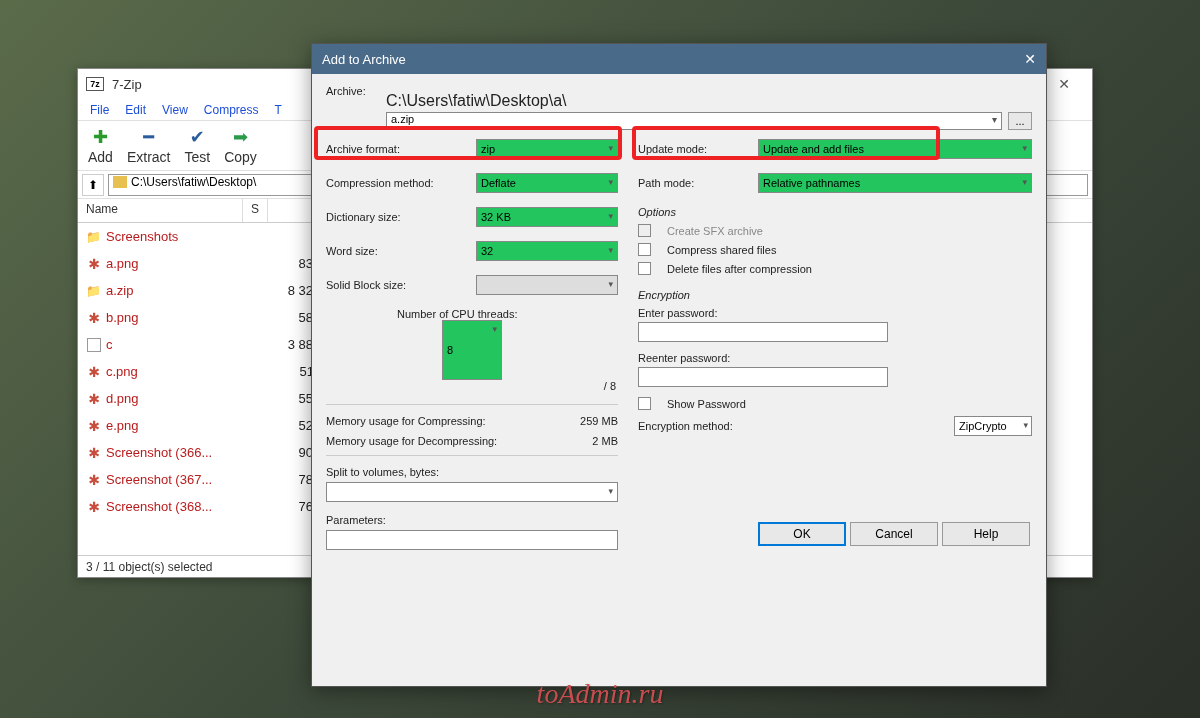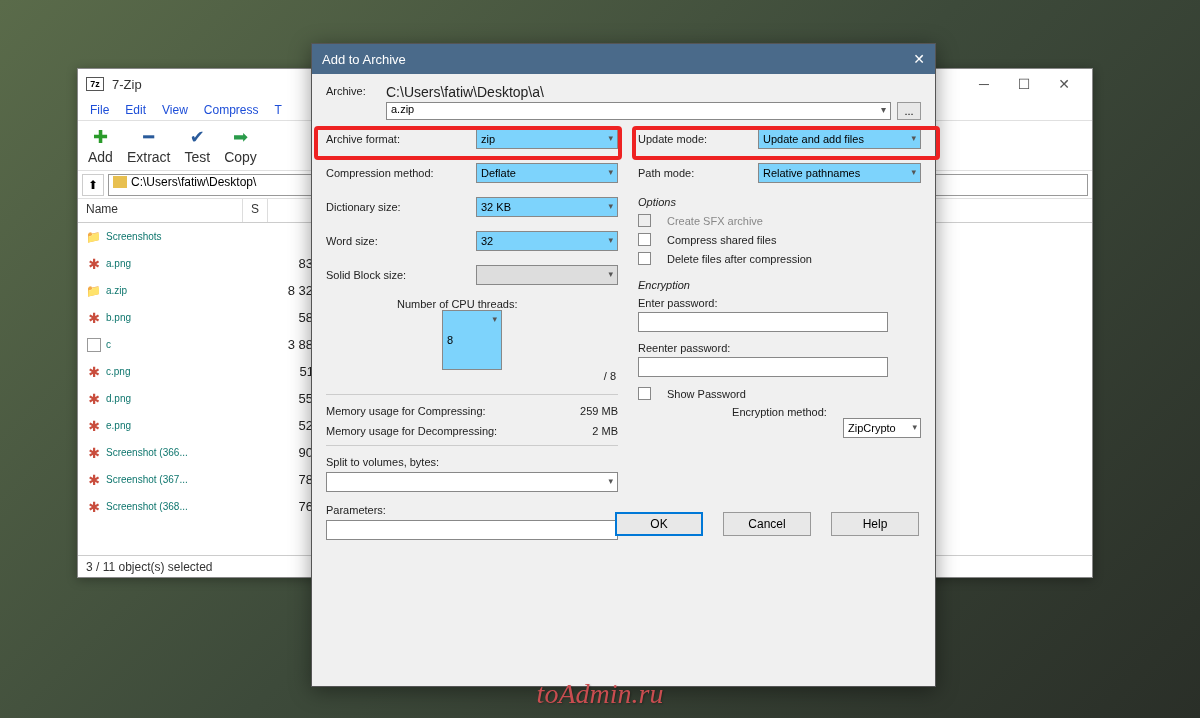--- a/index.html
+++ b/index.html
@@ -20,46 +20,46 @@
 .mw-tool-label { font-size: 14px; color: #333; }
 .mw-path { height: 28px; display: flex; align-items: center; padding: 0 4px; gap: 4px; border-bottom: 1px solid #e0e0e0; }
 .mw-path-btn { width: 22px; height: 22px; border: 1px solid #ccc; display: flex; align-items: center; justify-content: center; }
 .mw-path-input { flex: 1; height: 22px; border: 1px solid #999; padding: 0 20px 0 4px; font-size: 12px; background: #fff; position: relative; }
 .mw-header { height: 24px; display: flex; border-bottom: 1px solid #ccc; background: #fff; }
 .mw-col { padding: 3px 8px; border-right: 1px solid #ddd; font-size: 12px; color: #333; }
 .mw-col-name { width: 165px; }
 .mw-list { overflow: hidden; }
 .mw-row { height: 27px; display: flex; align-items: center; padding: 0 8px; }
 .mw-row-icon { width: 16px; height: 16px; margin-right: 4px; display: flex; align-items: center; justify-content: center; font-size: 12px; }
-.mw-row-name { width: 145px; font-size: 10px; color: #0f766e; }
+.mw-row-name { width: 145px; font-size: 13px; color: #b91c1c; }
 .mw-row-size { width: 80px; text-align: right; font-size: 13px; color: #222; }
 .mw-status { height: 22px; border-top: 1px solid #ccc; padding: 2px 8px; font-size: 12px; color: #333; display:flex; align-items:center; position:absolute; bottom:0; left:0; right:0; }
 .folder-icon { color: #e8c050; }
 .file-icon { color: #c94d3d; font-size: 14px; }
 
 
-.dialog { position: absolute; left: 311px; top: 43px; width: 625px; height: 644px; background: #f0f0f0; border: 1px solid #555; box-shadow: 0 4px 20px rgba(0,0,0,0.4); }
+.dialog { position: absolute; left: 311px; top: 43px; width: 736px; height: 644px; background: #f0f0f0; border: 1px solid #555; box-shadow: 0 4px 20px rgba(0,0,0,0.4); }
 .dlg-title { height: 30px; background: #4a6a8a; display: flex; align-items: center; padding: 0 10px; color: #fff; font-size: 13px; }
 .dlg-close { margin-left: auto; font-size: 14px; }
 .dlg-body { padding: 10px 14px; position: relative; }
 .dlg-archive-row { display: flex; align-items: flex-start; margin-bottom: 8px; }
 .dlg-archive-label { width: 60px; font-size: 11px; color: #222; padding-top: 1px; }
 .dlg-archive-right { flex: 1; }
-.dlg-archive-path { font-size: 14px; color: #222; margin-bottom: 2px; }
+.dlg-archive-path { font-size: 16px; color: #222; margin-bottom: 2px; margin-top: 8px; }
 .dlg-archive-input-row { display: flex; gap: 6px; }
 .dlg-archive-input { flex: 1; height: 18px; border: 1px solid #888; background: #fff; padding: 0 4px; font-size: 11px; position: relative; }
 .dlg-archive-input::after { content: "▾"; position: absolute; right: 4px; top: 1px; font-size: 10px; color: #555; }
 .dlg-browse { width: 24px; height: 18px; border: 1px solid #999; background: #e8e8e8; display: flex; align-items: center; justify-content: center; font-size: 11px; }
 
 .two-col { display: flex; gap: 20px; }
 .col-left { width: 292px; }
 .col-right { flex: 1; }
 .form-row { display: flex; align-items: center; margin-bottom: 12px; min-height: 22px; }
 .form-label { width: 150px; font-size: 11px; color: #222; }
-.form-select { flex: 1; height: 20px; border: 1px solid #888; background: #7dd3fc; padding: 0 18px 0 4px; font-size: 11px; position: relative; display: flex; align-items: center; }
+.form-select { flex: 1; height: 20px; border: 1px solid #888; background: #22c55e; padding: 0 18px 0 4px; font-size: 11px; position: relative; display: flex; align-items: center; }
 .form-select::after { content: "▾"; position: absolute; right: 4px; top: 3px; font-size: 9px; color: #555; }
 .form-select.disabled { background: #ddd; }
 .form-select.narrow { width: 60px; flex: 0 0 60px; }
 .cpu-row { display: flex; align-items: center; flex-direction: column; }
 .cpu-max { margin-left: auto; font-size: 11px; color: #222; padding-right: 2px; }
 
 .mem-row { display: flex; margin-bottom: 8px; }
 .mem-label { font-size: 11px; color: #222; }
 .mem-val { margin-left: auto; font-size: 11px; color: #222; }
 
@@ -72,26 +72,26 @@
 .group-label { font-size: 11px; color: #222; margin-bottom: 6px; font-style: italic; }
 .checkbox-row { display: flex; align-items: center; margin-bottom: 6px; gap: 16px; }
 .checkbox { width: 13px; height: 13px; border: 1px solid #888; background: #fff; }
 .checkbox.disabled { background: #eee; }
 .check-label { font-size: 11px; color: #222; }
 .check-label.disabled { color: #888; }
 
 .enc-group { margin-top: 14px; }
 .enc-label-s { font-size: 11px; color: #222; margin-bottom: 3px; }
 .enc-input { width: 250px; height: 20px; border: 1px solid #888; background: #fff; margin-bottom: 10px; }
-.enc-method-row { display: flex; align-items: center; margin-top: 6px; flex-direction: column; }
+.enc-method-row { display: flex; align-items: center; margin-top: 6px; }
 .enc-method-label { font-size: 11px; color: #222; }
 .enc-method-sel { width: 78px; height: 20px; border: 1px solid #888; background: #fff; padding: 0 14px 0 4px; font-size: 11px; margin-left: auto; position: relative; display: flex; align-items: center; }
 .enc-method-sel::after { content: "▾"; position: absolute; right: 3px; top: 3px; font-size: 9px; color: #555; }
 
-.dlg-buttons { position: absolute; bottom: 14px; right: 16px; display: flex; gap: 20px; border-radius: 9px; }
+.dlg-buttons { position: absolute; bottom: 14px; right: 16px; display: flex; gap: 4px; border-radius: 9px; }
 .dlg-btn { width: 88px; height: 24px; border: 1px solid #999; background: #e8e8e8; font-size: 12px; display: flex; align-items: center; justify-content: center; }
 .dlg-btn.primary { border: 2px solid #0078d7; }
 
 
 .highlight-box { position: absolute; border: 4px solid #e22; border-radius: 4px; pointer-events: none; }
 .hl1 { left: 314px; top: 126px; width: 308px; height: 34px; }
 .hl2 { left: 632px; top: 126px; width: 308px; height: 34px; }
 
 
 .watermark { position: absolute; bottom: 8px; left: 50%; transform: translateX(-50%); font-family: cursive; font-style: italic; font-size: 28px; color: #c94d50; text-shadow: 1px 1px 2px rgba(0,0,0,0.3); }

